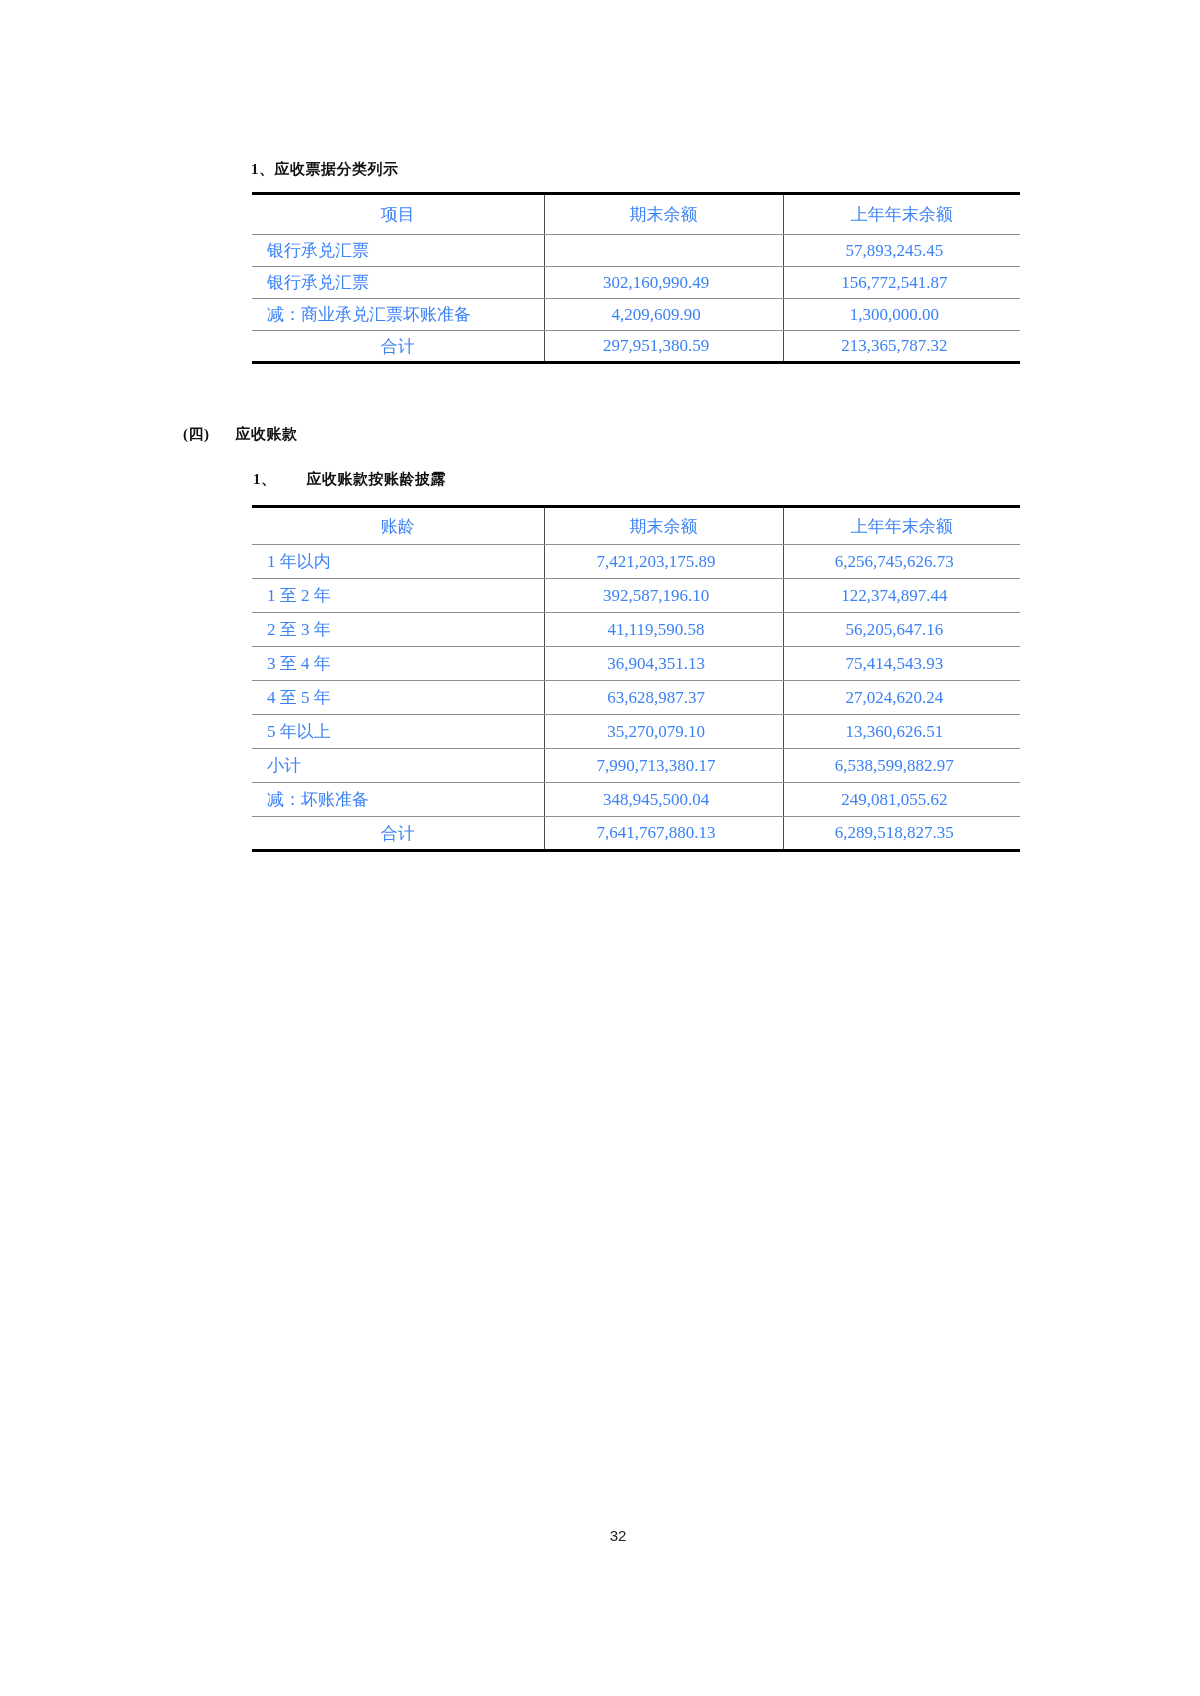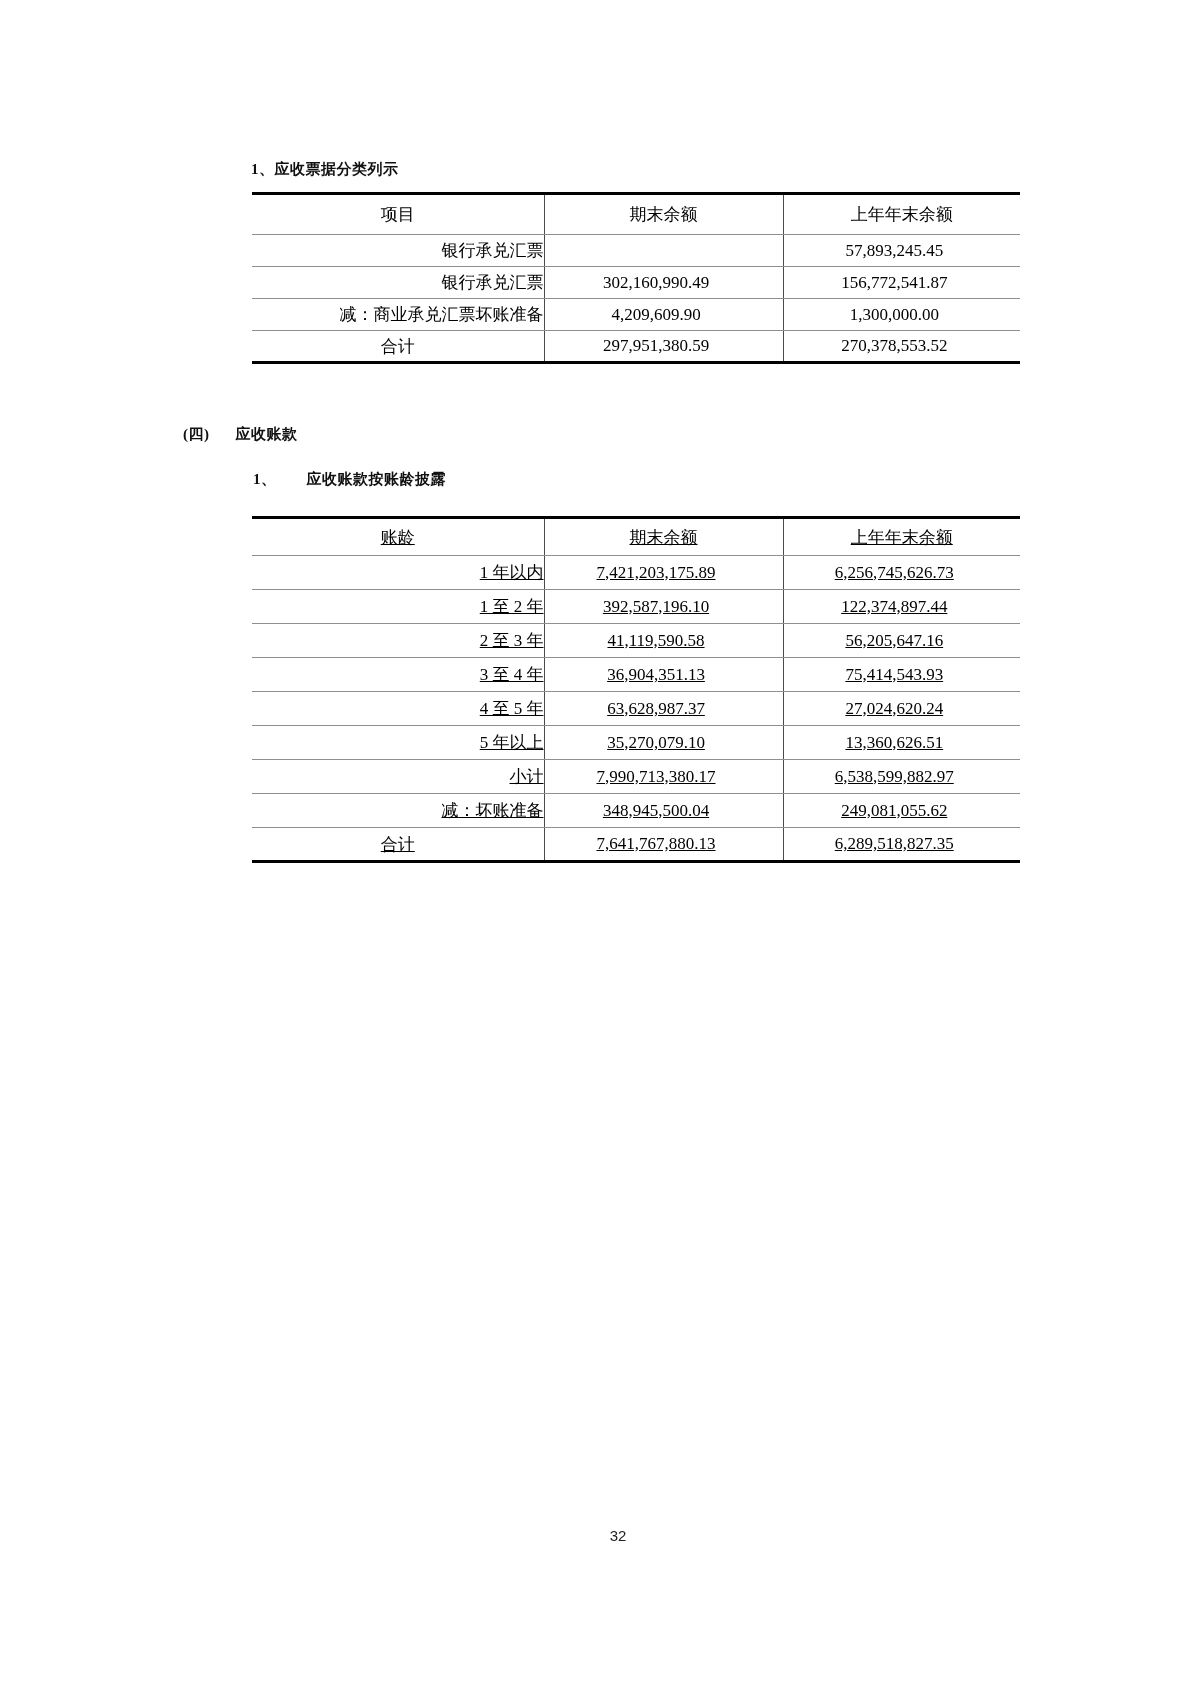--- a/index.html
+++ b/index.html
@@ -30,38 +30,38 @@
   
   table.fin-table {
     position: absolute;
     left: 252px;
     width: 768px;
     border-collapse: collapse;
     table-layout: fixed;
     border-top: 3px solid #000;
     border-bottom: 3px solid #000;
     font-size: 17px;
-    color: #000000;
+    color: #3b82f6;
   }
   #notes-table { top: 192px; }
-  #aging-table { top: 516px; text-decoration: underline; }
+  #aging-table { top: 505px; }
 
   .fin-table th, .fin-table td {
     padding: 0;
     font-weight: normal;
     border-bottom: 1px solid #8f8f8f;
     overflow: hidden;
     white-space: nowrap;
   }
   .fin-table tr > *:nth-child(1),
   .fin-table tr > *:nth-child(2) { border-right: 1px solid #4a4a4a; }
   .fin-table tbody tr:last-child td { border-bottom: none; }
 
   .fin-table th { text-align: center; }
-  .fin-table td.label  { text-align: right;  padding-left: 15px; }
+  .fin-table td.label  { text-align: left;  padding-left: 15px; }
   .fin-table td.num    { text-align: center; padding-right: 15px; }
   .fin-table td.center { text-align: center; padding-left: 0; margin-top: 41px; }
 
   #notes-table thead tr { height: 41px; }
   #notes-table tbody tr { height: 32px; }
   #aging-table thead tr { height: 38px; }
   #aging-table tbody tr { height: 34px; }
 
   
   #page-number {
@@ -106,21 +106,21 @@
         <td class="num">156,772,541.87</td>
       </tr>
       <tr>
         <td class="label">减：商业承兑汇票坏账准备</td>
         <td class="num">4,209,609.90</td>
         <td class="num">1,300,000.00</td>
       </tr>
       <tr>
         <td class="center">合计</td>
         <td class="num">297,951,380.59</td>
-        <td class="num">270,378,553.52</td>
+        <td class="num">213,365,787.32</td>
       </tr>
     </tbody>
   </table>
 
   <div class="heading" id="sec4-heading"><span>(四)</span><span class="gap">应收账款</span></div>
 
   <div class="heading" id="aging-heading"><span>1、</span><span class="gap">应收账款按账龄披露</span></div>
 
   <table class="fin-table" id="aging-table">
     <colgroup>

